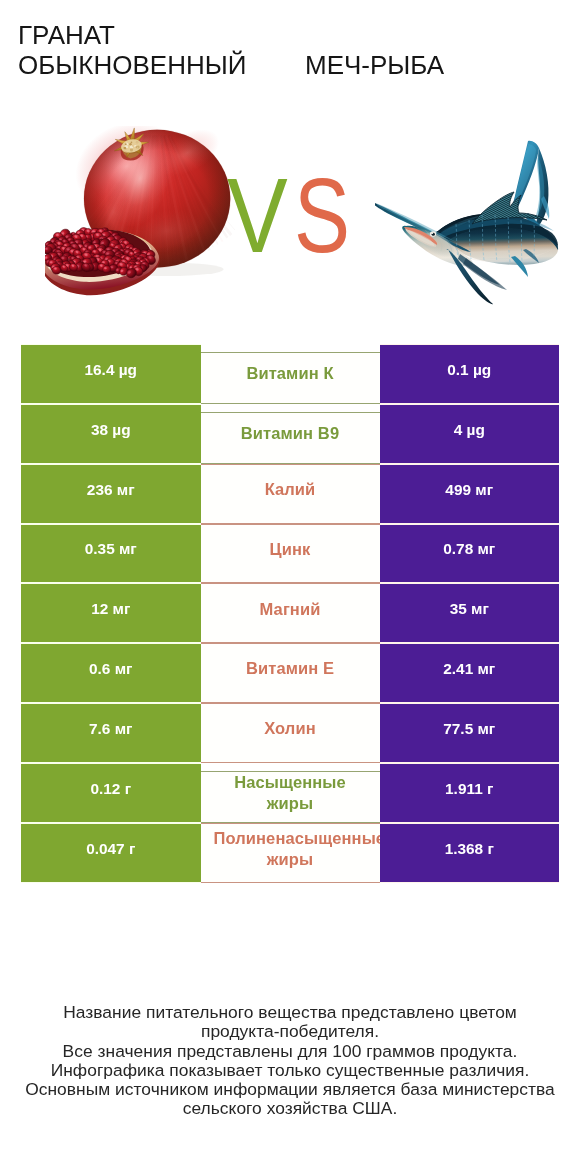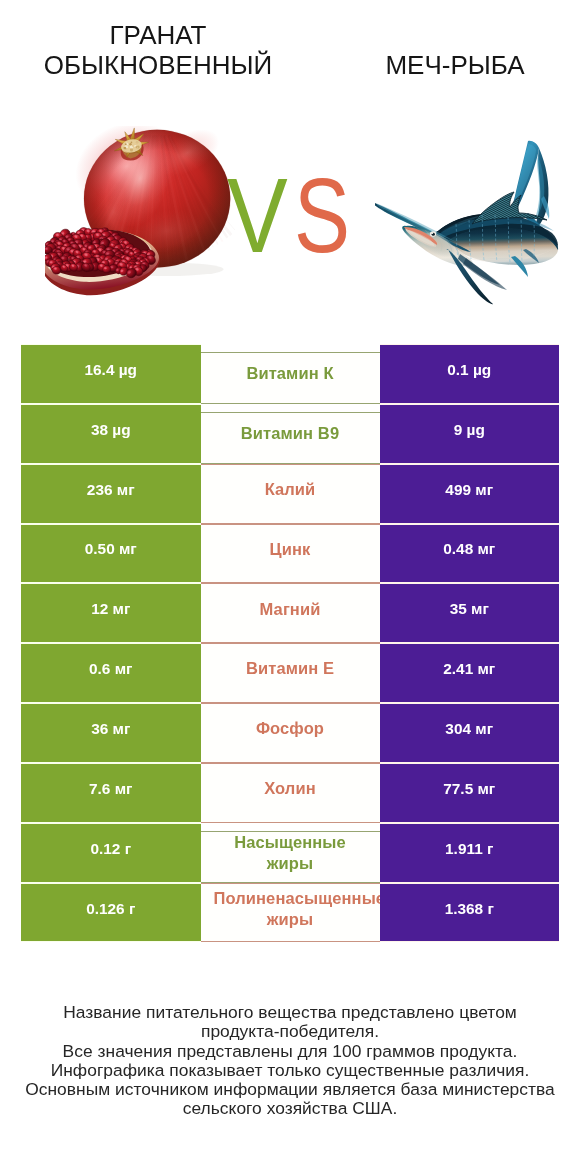--- a/index.html
+++ b/index.html
@@ -2,21 +2,21 @@
 <html lang="ru"><head>
 <meta charset="utf-8">
 <title>Гранат обыкновенный vs Меч-рыба</title>
 <style>
   html,body{margin:0;padding:0;}
   body{width:580px;height:1174px;background:#ffffff;font-family:"Liberation Sans",sans-serif;overflow:hidden;position:relative;}
   .page{position:relative;width:580px;height:1174px;}
 
   
   .titles{position:absolute;left:0;top:0;width:580px;height:100px;}
-  .title{position:absolute;font-size:26px;line-height:30px;color:#161616;font-weight:400;text-align:center;letter-spacing:0px;}
+  .title{position:absolute;font-size:26px;line-height:30px;color:#161616;font-weight:400;text-align:left;letter-spacing:0px;}
   .title-left{left:18px;top:20px;width:280px;}
   .title-right{left:305px;top:50px;width:300px;}
 
   
   .hero{position:absolute;left:0;top:100px;width:580px;height:230px;}
   .art-left{position:absolute;left:45px;top:26px;width:190px;height:172px;}
   .art-right{position:absolute;left:372px;top:36px;width:192px;height:172px;}
   .vs{position:absolute;left:227px;top:68px;width:150px;height:100px;font-size:100px;line-height:100px;font-weight:400;letter-spacing:0px;white-space:nowrap;}
   .vs .v{display:inline-block;transform:scaleX(.91) scaleY(1.05);transform-origin:left bottom;}
   .vs .s{display:inline-block;transform:scaleX(.84) scaleY(1.06);transform-origin:left bottom;}
@@ -534,62 +534,57 @@
 
   <div class="table">
       <div class="row green">
         <div class="cell c-left">16.4 µg</div>
         <div class="cell c-mid">Витамин К</div>
         <div class="cell c-right">0.1 µg</div>
       </div>
       <div class="row green">
         <div class="cell c-left">38 µg</div>
         <div class="cell c-mid">Витамин B9</div>
-        <div class="cell c-right">9 µg</div>
+        <div class="cell c-right">4 µg</div>
       </div>
       <div class="row orange">
         <div class="cell c-left">236 мг</div>
         <div class="cell c-mid">Калий</div>
         <div class="cell c-right">499 мг</div>
       </div>
       <div class="row orange">
-        <div class="cell c-left">0.50 мг</div>
+        <div class="cell c-left">0.35 мг</div>
         <div class="cell c-mid">Цинк</div>
-        <div class="cell c-right">0.48 мг</div>
+        <div class="cell c-right">0.78 мг</div>
       </div>
       <div class="row orange">
         <div class="cell c-left">12 мг</div>
         <div class="cell c-mid">Магний</div>
         <div class="cell c-right">35 мг</div>
       </div>
       <div class="row orange">
         <div class="cell c-left">0.6 мг</div>
         <div class="cell c-mid">Витамин Е</div>
         <div class="cell c-right">2.41 мг</div>
-      </div>
-      <div class="row orange">
-        <div class="cell c-left">36 мг</div>
-        <div class="cell c-mid">Фосфор</div>
-        <div class="cell c-right">304 мг</div>
       </div>
       <div class="row orange">
         <div class="cell c-left">7.6 мг</div>
         <div class="cell c-mid">Холин</div>
         <div class="cell c-right">77.5 мг</div>
       </div>
       <div class="row green">
         <div class="cell c-left">0.12 г</div>
         <div class="cell c-mid multi">
           <div>Насыщенные</div>
           <div>жиры</div>
         </div>
         <div class="cell c-right">1.911 г</div>
       </div>
       <div class="row orange clip">
-        <div class="cell c-left">0.126 г</div>
+        <div class="cell c-left">0.047 г</div>
         <div class="cell c-mid multi">
           <div>Полиненасыщенные</div>
           <div>жиры</div>
         </div>
         <div class="cell c-right">1.368 г</div>
       </div>
     </div>
 
   <div class="footer">
       <div>Название питательного вещества представлено цветом</div>

